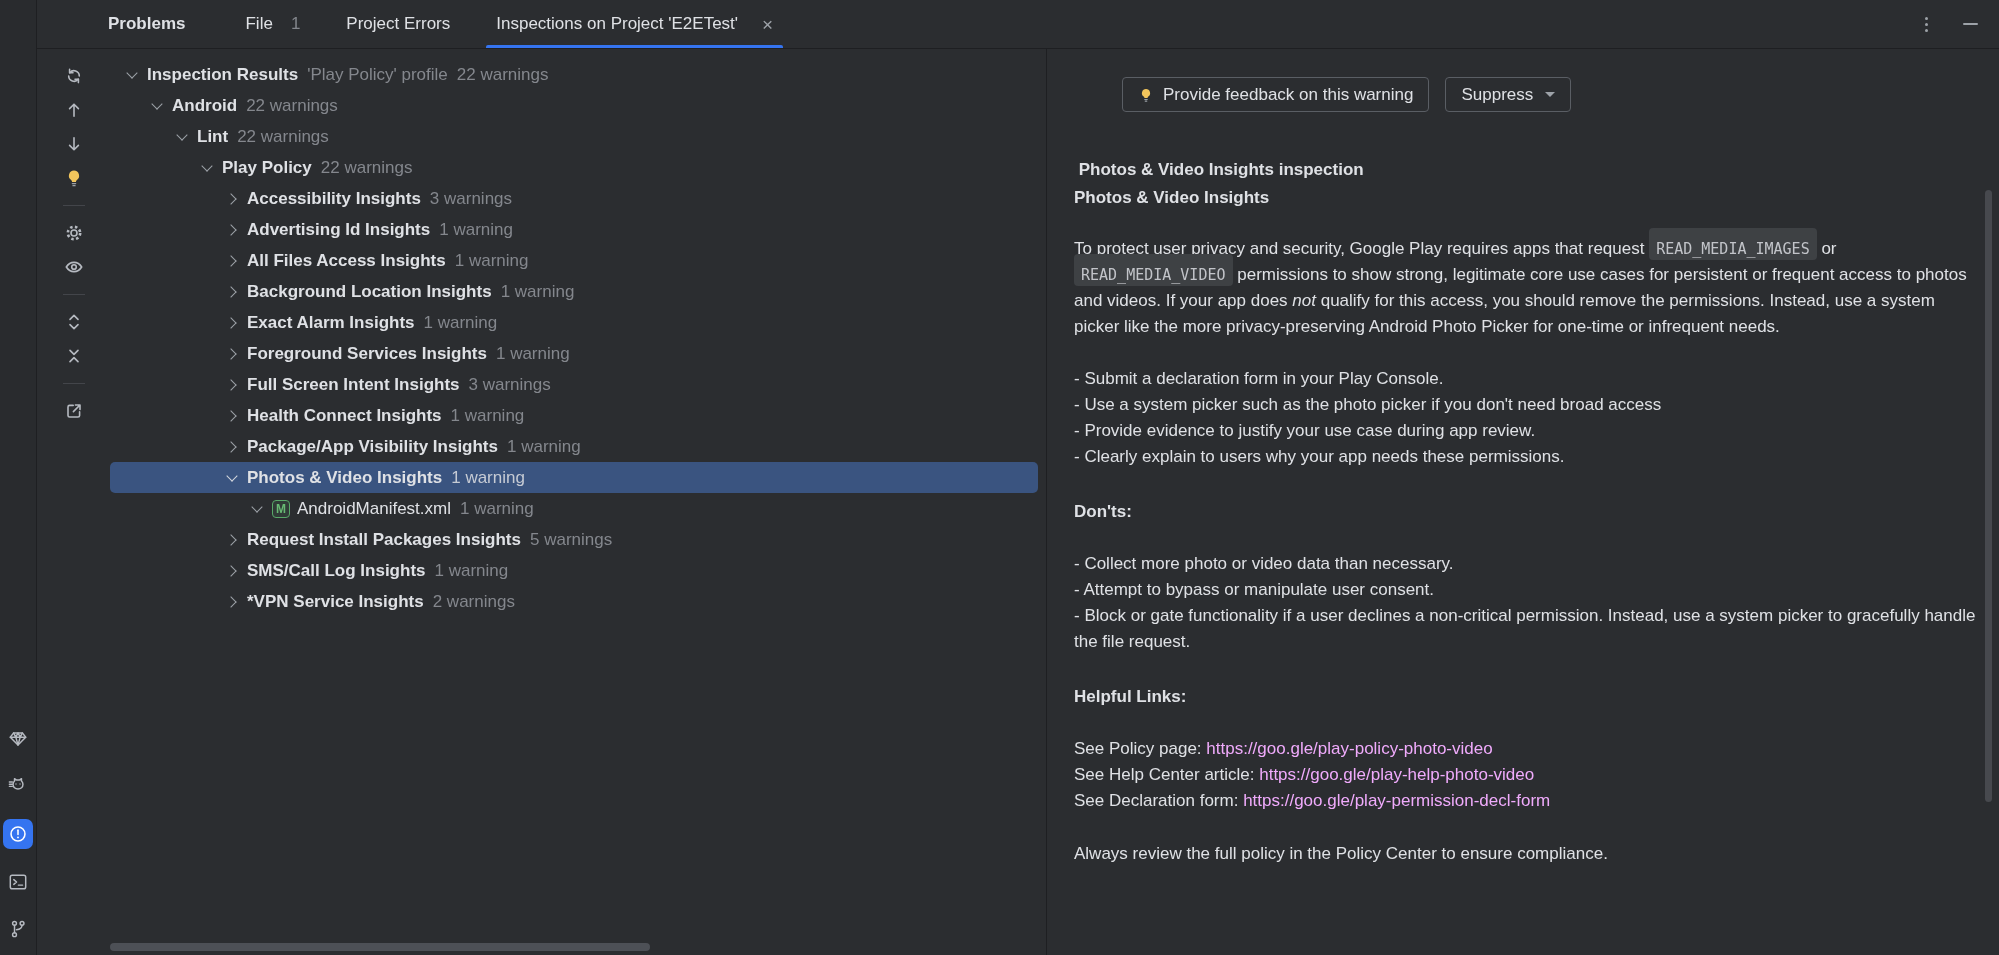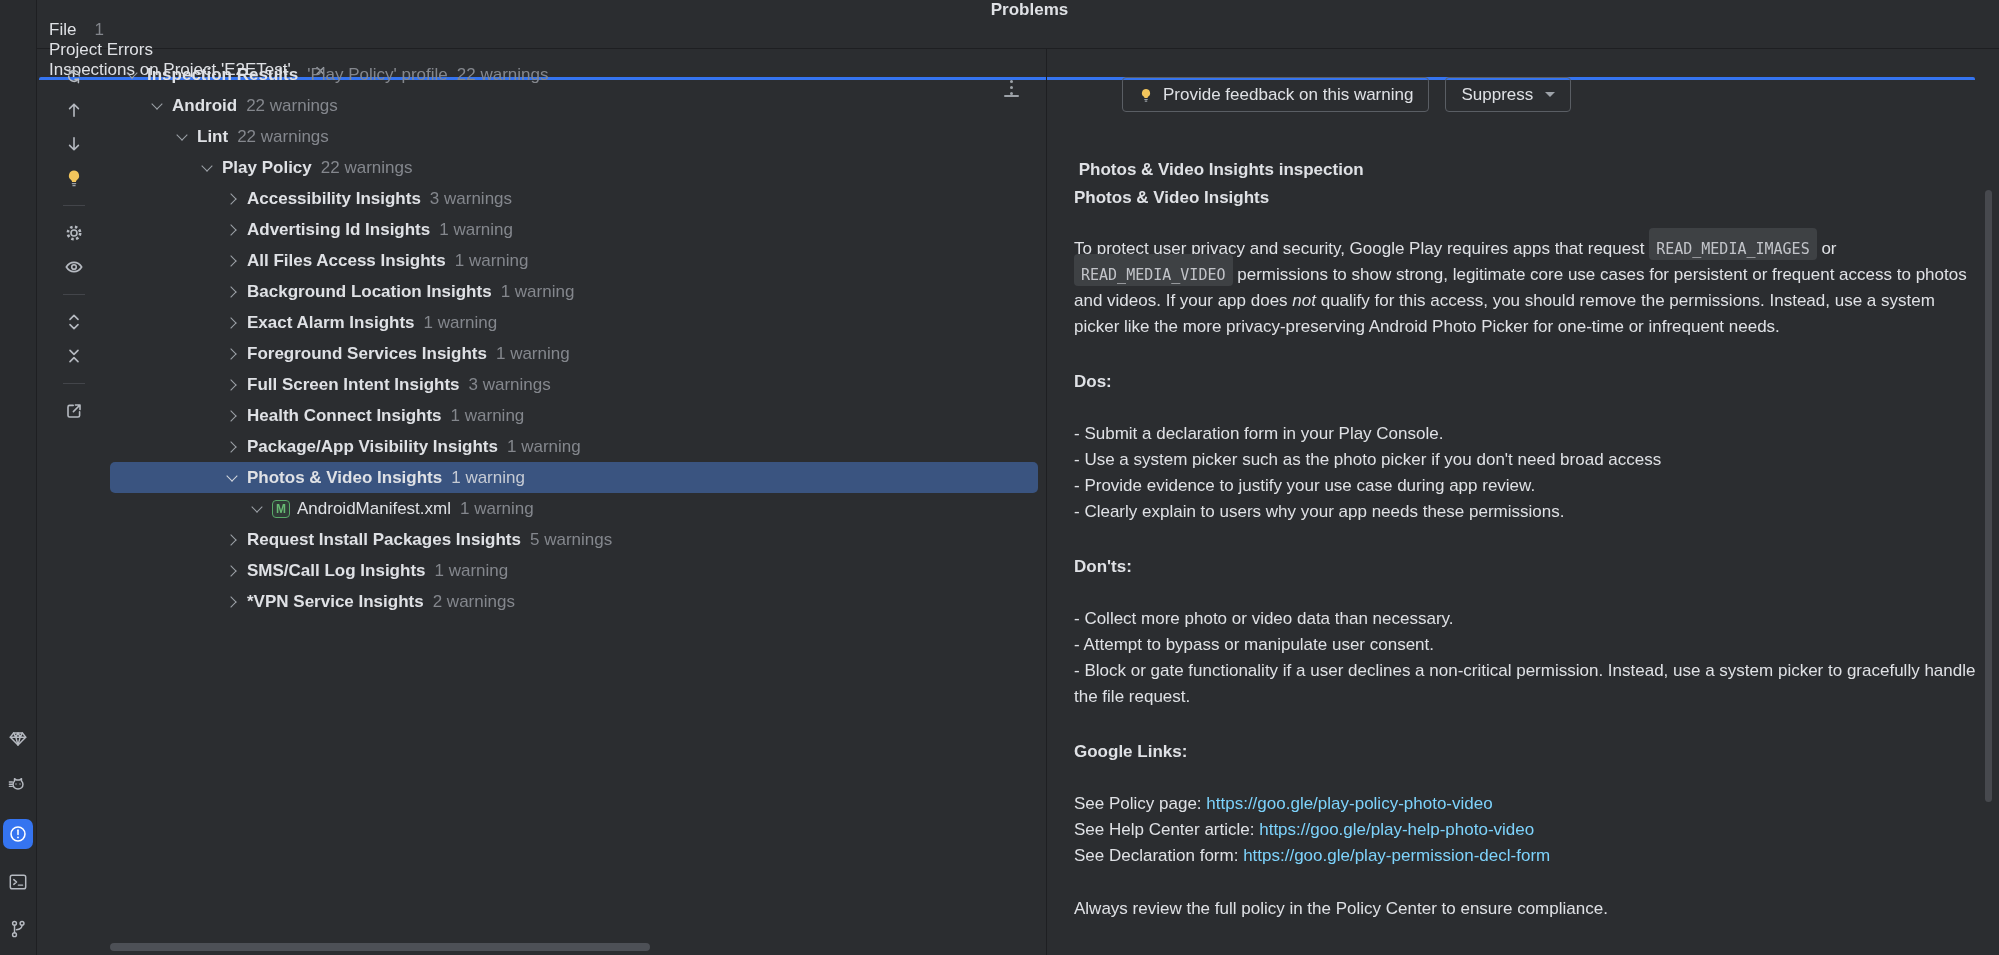--- a/index.html
+++ b/index.html
@@ -10,21 +10,21 @@
   .activity-bar { position:absolute; left:0; top:0; width:37px; height:955px;
     background:#292b2e; border-right:1px solid #1e1f22; display:flex; flex-direction:column;
     justify-content:flex-end; align-items:center; padding-bottom:12px; gap:19px; z-index:5; }
   .act-btn { width:28px; height:28px; display:flex; align-items:center; justify-content:center;
     border-radius:6px; flex:none; }
   .act-btn.active { width:30px; height:30px; background:#3574f0; border-radius:7px; }
   .act-btn svg { width:22px; height:22px; }
 
   
   .header { position:absolute; left:37px; top:0; right:0; height:49px;
-    border-bottom:1px solid #1e1f22; display:flex; align-items:stretch; background:#2b2d30;flex-direction:column; }
+    border-bottom:1px solid #1e1f22; display:flex; align-items:stretch; background:#2b2d30; }
   .hdr-title { font-weight:700; font-size:17px; color:#dfe1e5; align-self:center;
     margin-left:71px; margin-right:48px; }
   .tab { position:relative; display:flex; align-items:center; gap:18px; padding:0 12px;
     font-size:17px; color:#dfe1e5; cursor:default; margin-right:22px; }
   .tab .badge { color:#83868c; }
   .tab.active::after { content:""; position:absolute; left:2px; right:2px; bottom:0;
     height:3px; border-radius:2px 2px 0 0; background:#3574f0; }
   .tab-close { color:#9da2a8; font-size:19px; line-height:1; margin-left:6px; }
   .hdr-spacer { flex:1; }
   .hdr-icon { width:30px; height:30px; align-self:center; display:flex; align-items:center;
@@ -76,21 +76,21 @@
     border-top:5.5px solid #9da2a8; margin-left:3px; }
   .doc { width:906px; font-size:17px; line-height:26px; }
   .ph1 { white-space:pre-wrap; font-weight:700; line-height:28px; }
   .ph2 { font-weight:700; line-height:28px; }
   .para { margin-top:24px; }
   .sec-title { font-weight:700; margin-top:29px; }
   .plist { margin-top:26px; }
   .chip { background:#3e4144; border-radius:4px; padding:12px 7px 2px;
     font-family:"DejaVu Sans Mono", monospace; font-size:15px; color:#c2c4c9; }
   .em { font-style:italic; }
-  .link { color:#7dd3fc; }
+  .link { color:#f0abfc; }
   .footer-line { margin-top:27px; }
   .vscroll { position:absolute; right:7px; top:141px; width:7px; height:612px;
     border-radius:4px; background:#47494e; }
 </style>
 </head>
 <body>
 
 <div class="activity-bar" id="activity-bar">
     <div class="act-btn">
       <span style="display: flex;">
@@ -372,34 +372,33 @@
     </button>
     <button class="btn">
       <span>Suppress</span>
       <span class="caret"></span>
     </button>
   </div>
   <div class="doc">
     <div class="ph1"> Photos &amp; Video Insights inspection</div>
     <div class="ph2">Photos &amp; Video Insights</div>
     <div class="para"><span>To protect user privacy and security, Google Play requires apps that request </span><span class="chip">READ_MEDIA_IMAGES</span><span> or </span><span class="chip">READ_MEDIA_VIDEO</span><span> permissions to show strong, legitimate core use cases for persistent or frequent access to photos and videos. If your app does </span><span class="em">not</span><span> qualify for this access, you should remove the permissions. Instead, use a system picker like the more privacy-preserving Android Photo Picker for one-time or infrequent needs.</span></div>
-    <div class="sec-title">Dos:</div>
     <div class="plist" id="dos-list">
         <div>- Submit a declaration form in your Play Console.</div>
         <div>- Use a system picker such as the photo picker if you don't need broad access</div>
         <div>- Provide evidence to justify your use case during app review.</div>
         <div>- Clearly explain to users why your app needs these permissions.</div>
       </div>
     <div class="sec-title">Don'ts:</div>
     <div class="plist" id="donts-list">
         <div>- Collect more photo or video data than necessary.</div>
         <div>- Attempt to bypass or manipulate user consent.</div>
         <div>- Block or gate functionality if a user declines a non-critical permission. Instead, use a system picker to gracefully handle the file request.</div>
       </div>
-    <div class="sec-title">Google Links:</div>
+    <div class="sec-title">Helpful Links:</div>
     <div class="plist" id="links-list">
         <div><span>See Policy page: </span><span class="link">https://goo.gle/play-policy-photo-video</span></div>
         <div><span>See Help Center article: </span><span class="link">https://goo.gle/play-help-photo-video</span></div>
         <div><span>See Declaration form: </span><span class="link">https://goo.gle/play-permission-decl-form</span></div>
       </div>
     <div class="footer-line">Always review the full policy in the Policy Center to ensure compliance.</div>
 
   </div>
   <div class="vscroll"></div>
 </div>

